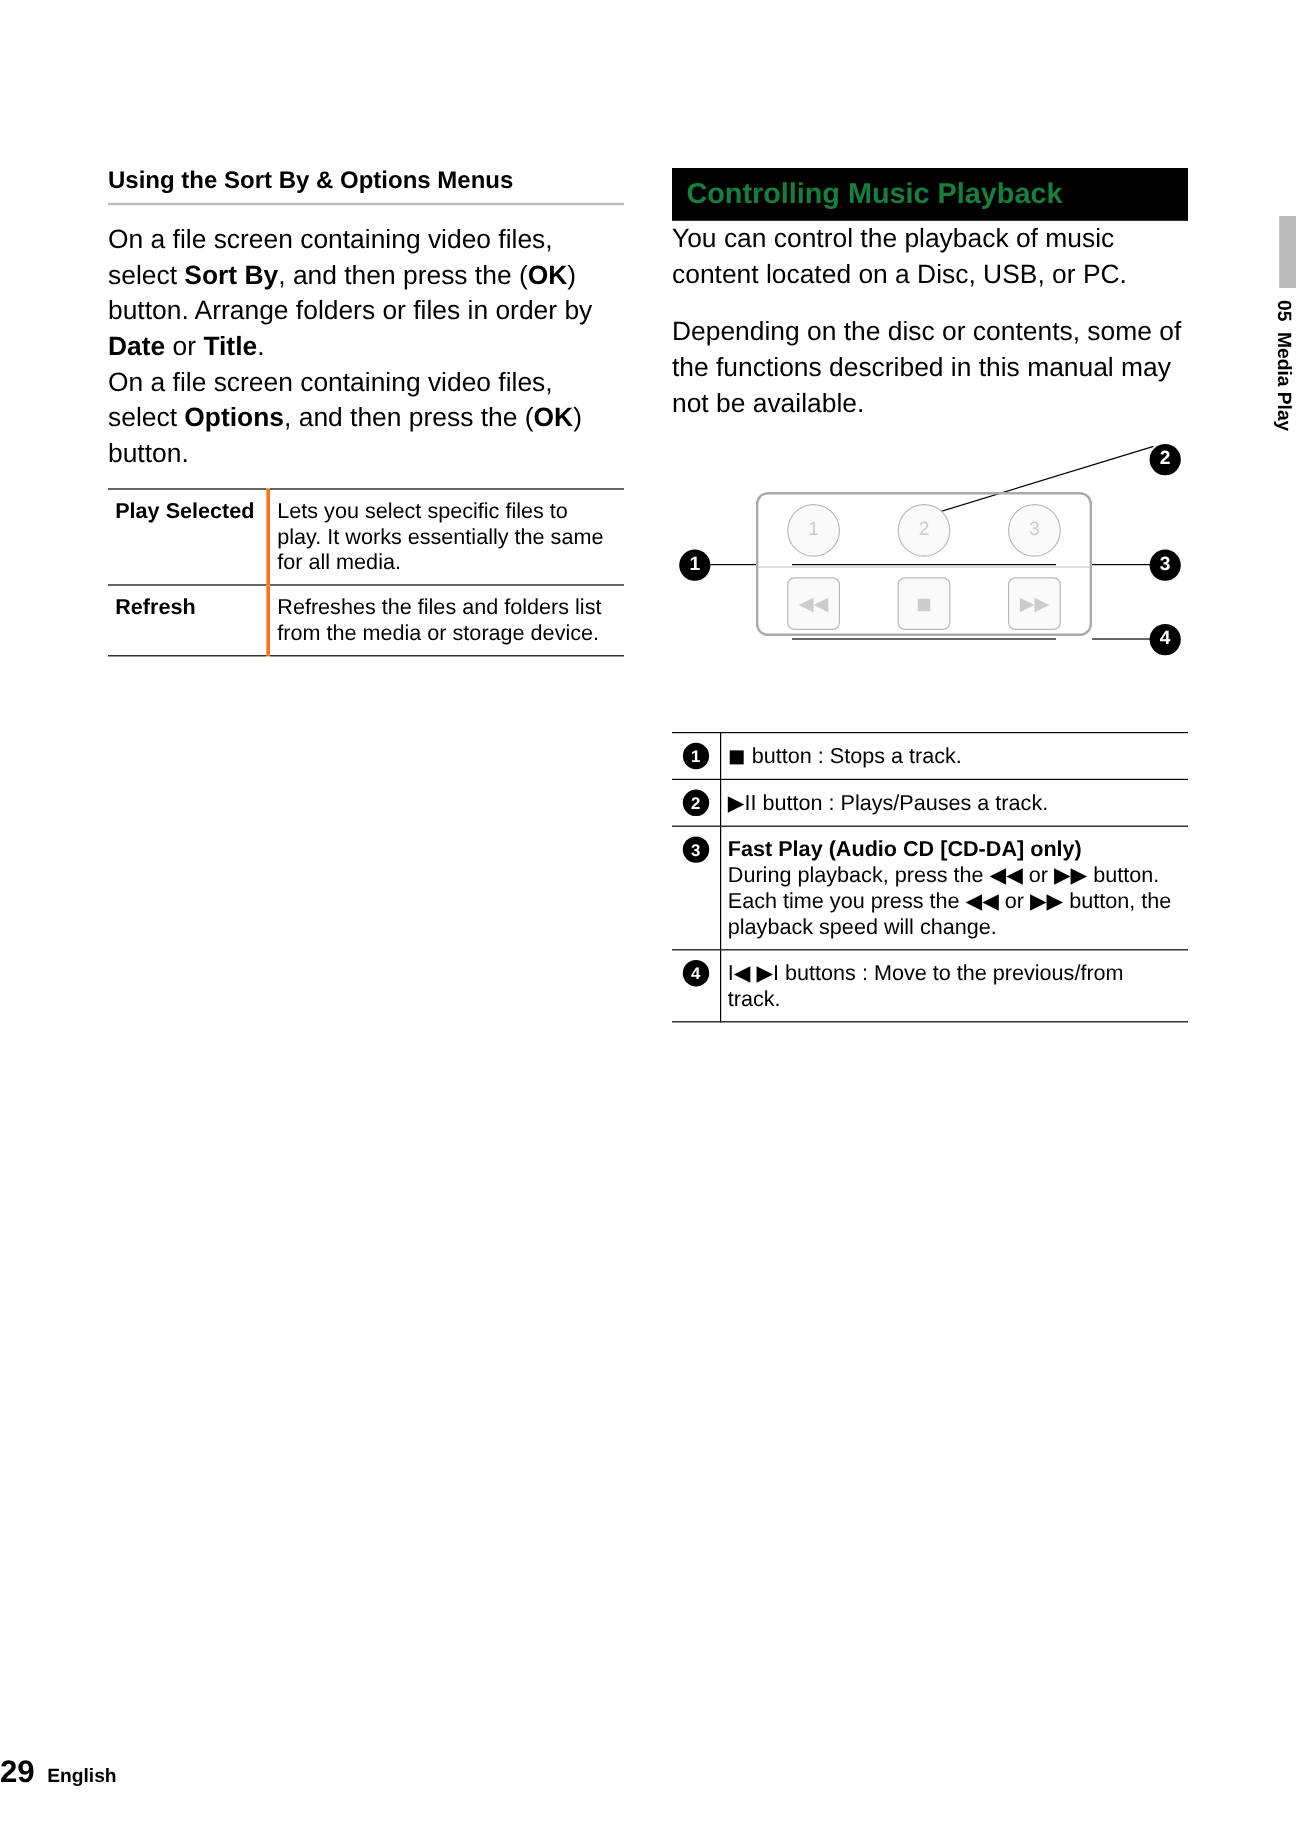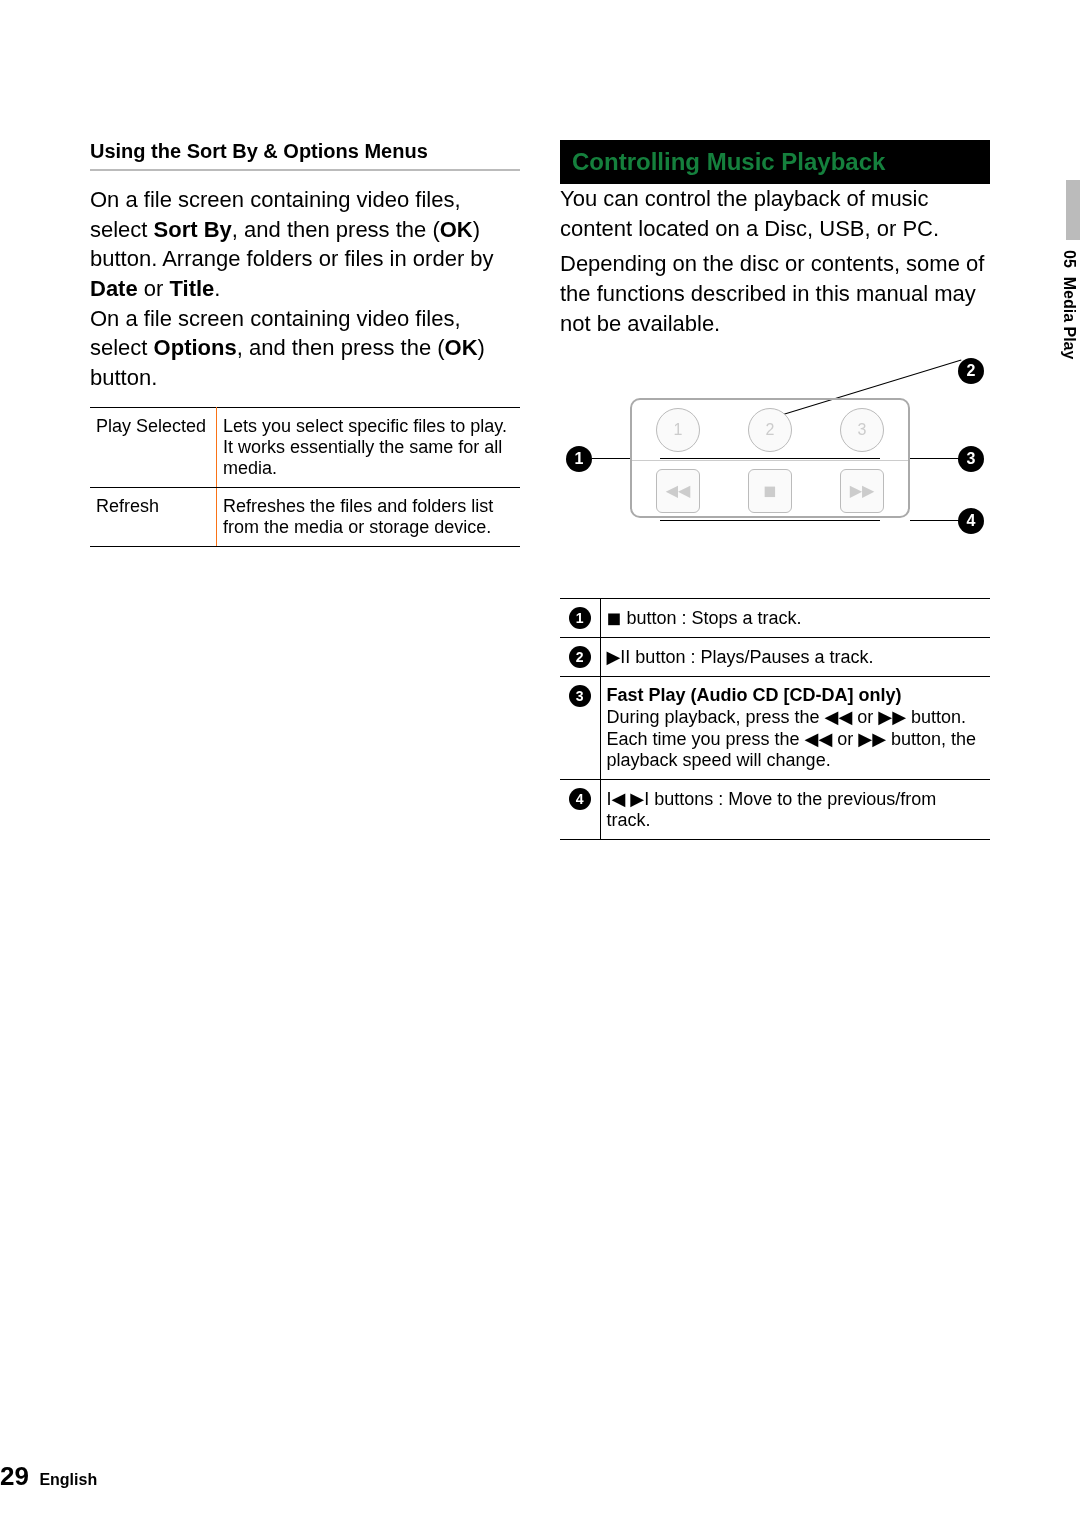--- a/index.html
+++ b/index.html
@@ -49,22 +49,22 @@
     margin-top: 14px;
     font-size: 18px;
   }
   table.opts td {
     border-top: 1px solid #000;
     border-bottom: 1px solid #000;
     padding: 8px 6px;
     vertical-align: top;
   }
   table.opts td.lbl {
-    font-weight: normal;
-    border-right: 1px solid #f97316;
+    font-weight: bold;
+    border-right: 3px solid #f97316;
     white-space: nowrap;
     padding-right: 10px;
   }
   
   .remote-wrap {
     position: relative;
     width: 100%;
     height: 220px;
     margin-top: 20px;
     margin-bottom: 20px;
@@ -196,21 +196,21 @@
           <td class="lbl">Refresh</td>
           <td>Refreshes the files and folders list from the media or storage device.</td>
         </tr>
       </tbody>
         </table>
     </div>
 
     <div>
       <div class="black-heading">Controlling Music Playback</div>
       <p>You can control the playback of music content located on a Disc, USB, or PC.</p>
-      <p style="margin-top:6px">Depending on the disc or contents, some of the functions described in this manual may not be available.</p>
+      <p style="margin-top:18px">Depending on the disc or contents, some of the functions described in this manual may not be available.</p>
 
 
       <div class="remote-wrap">
 
         <div class="callout" style="left:6px; top:88px;">1</div>
         <div class="callout" style="right:6px; top:0px;">2</div>
         <div class="callout" style="right:6px; top:88px;">3</div>
         <div class="callout" style="right:6px; top:150px;">4</div>
 
         <div class="line" style="left:32px; top:100px; width:38px;"></div>

